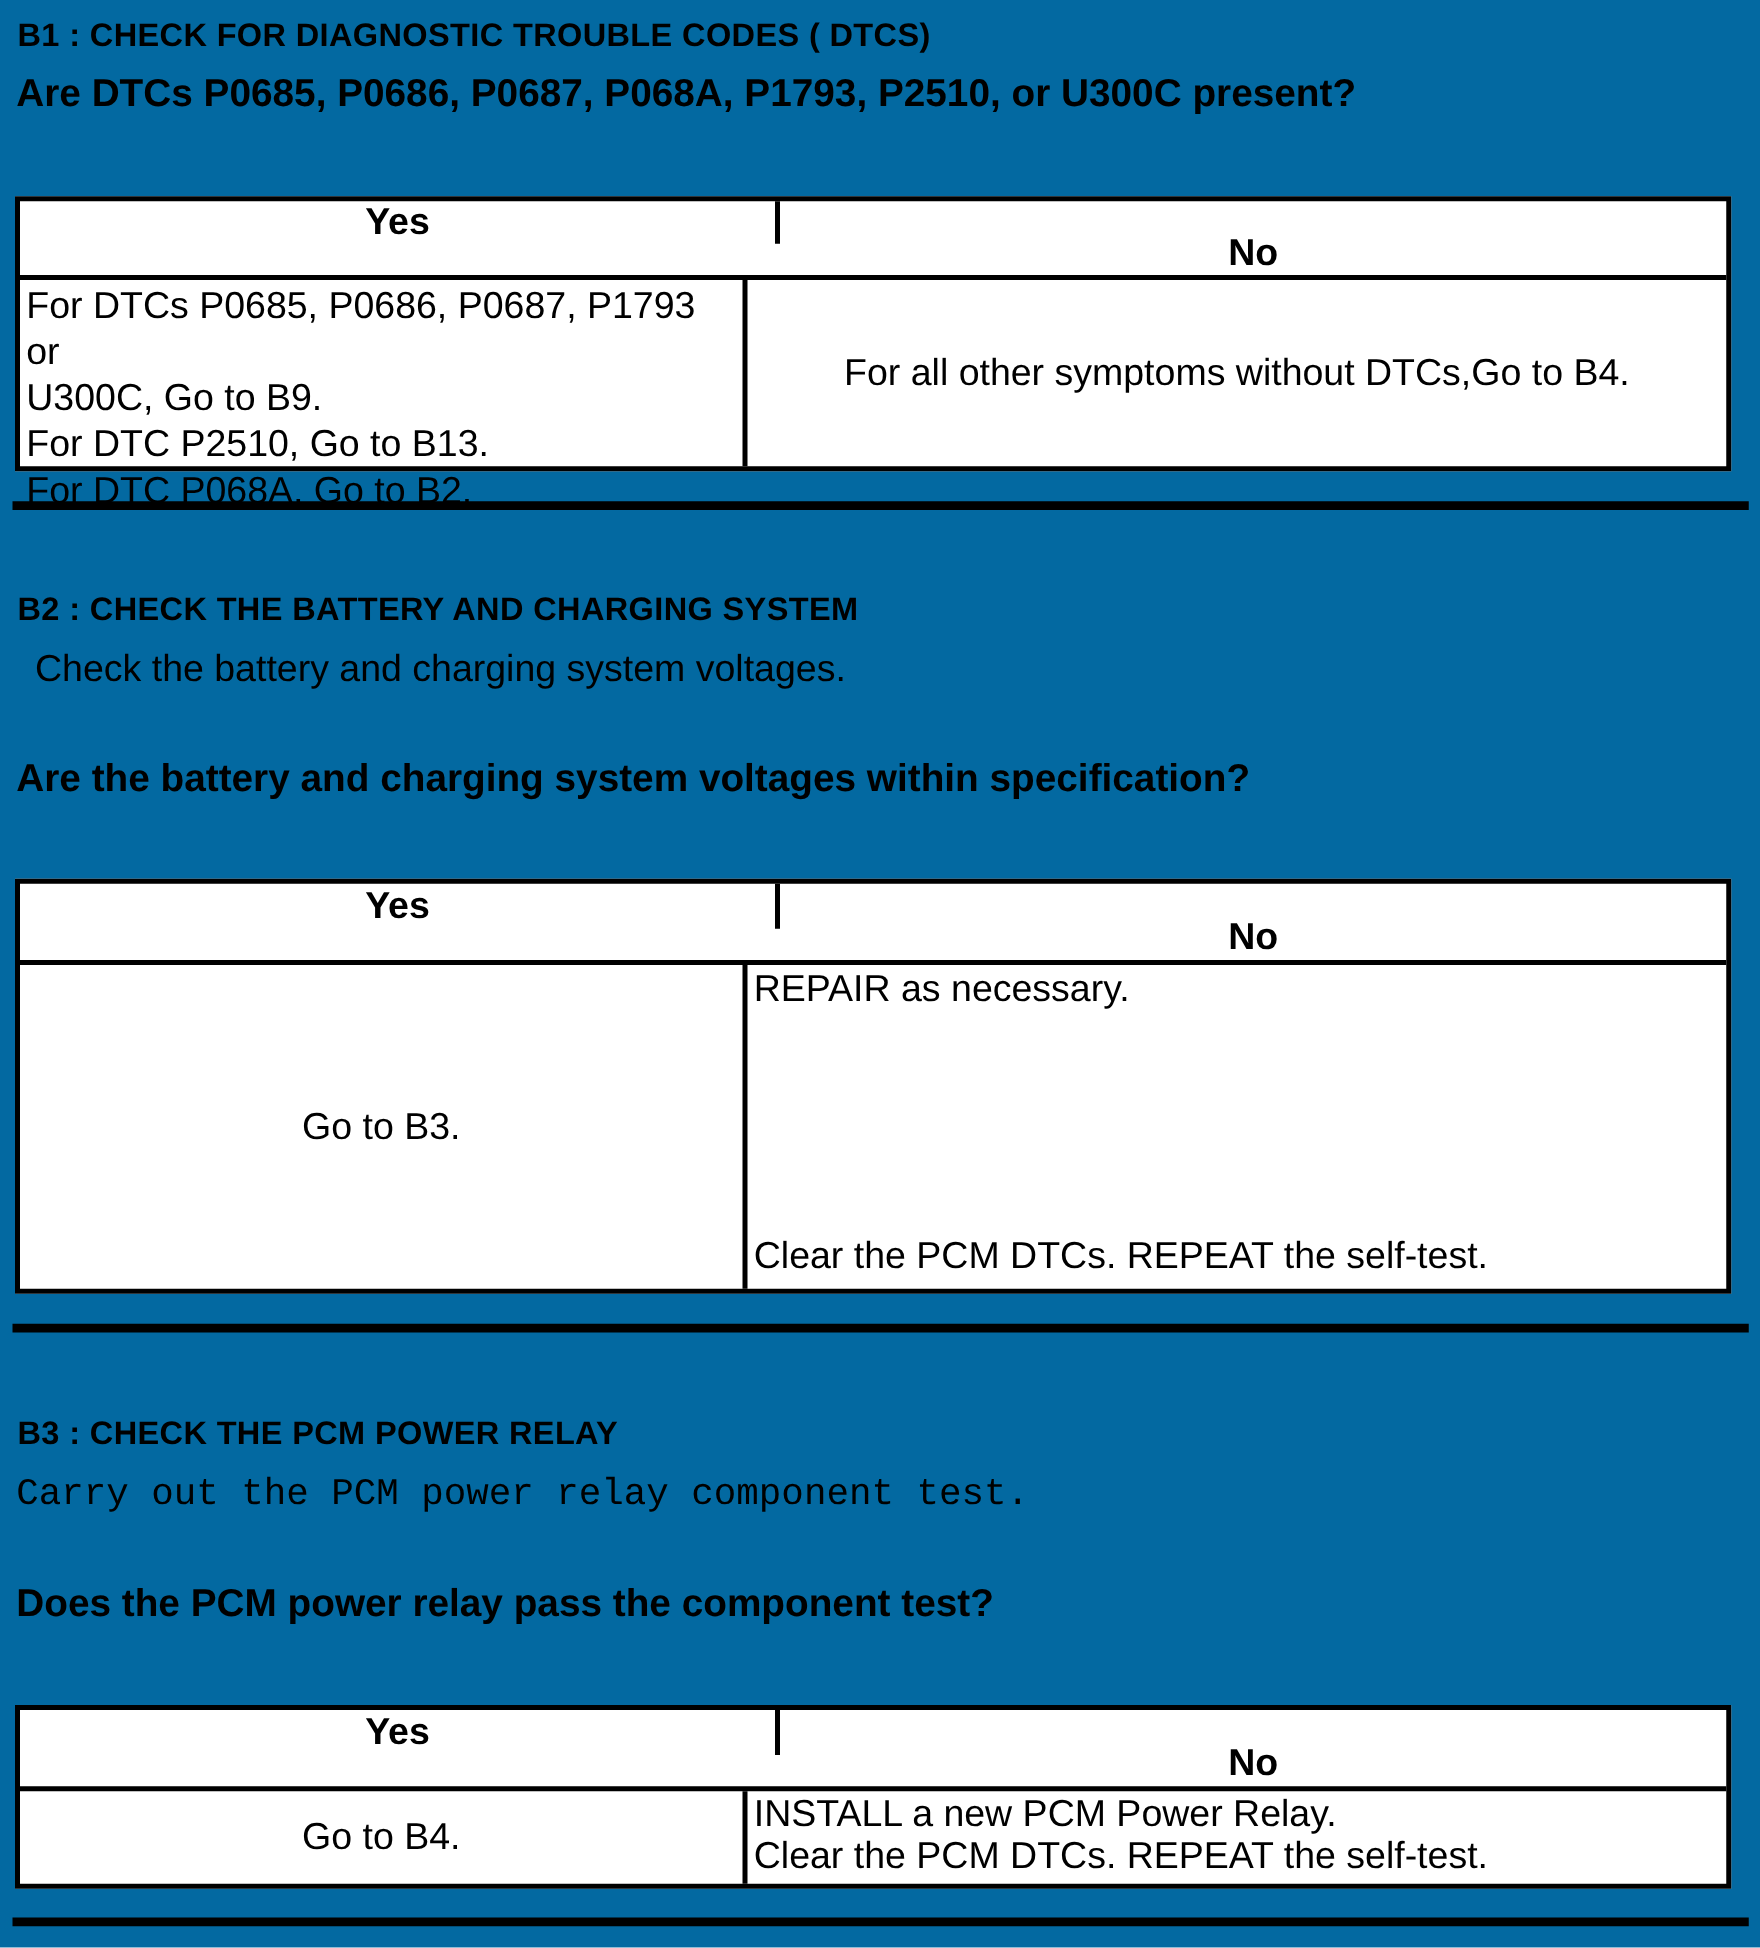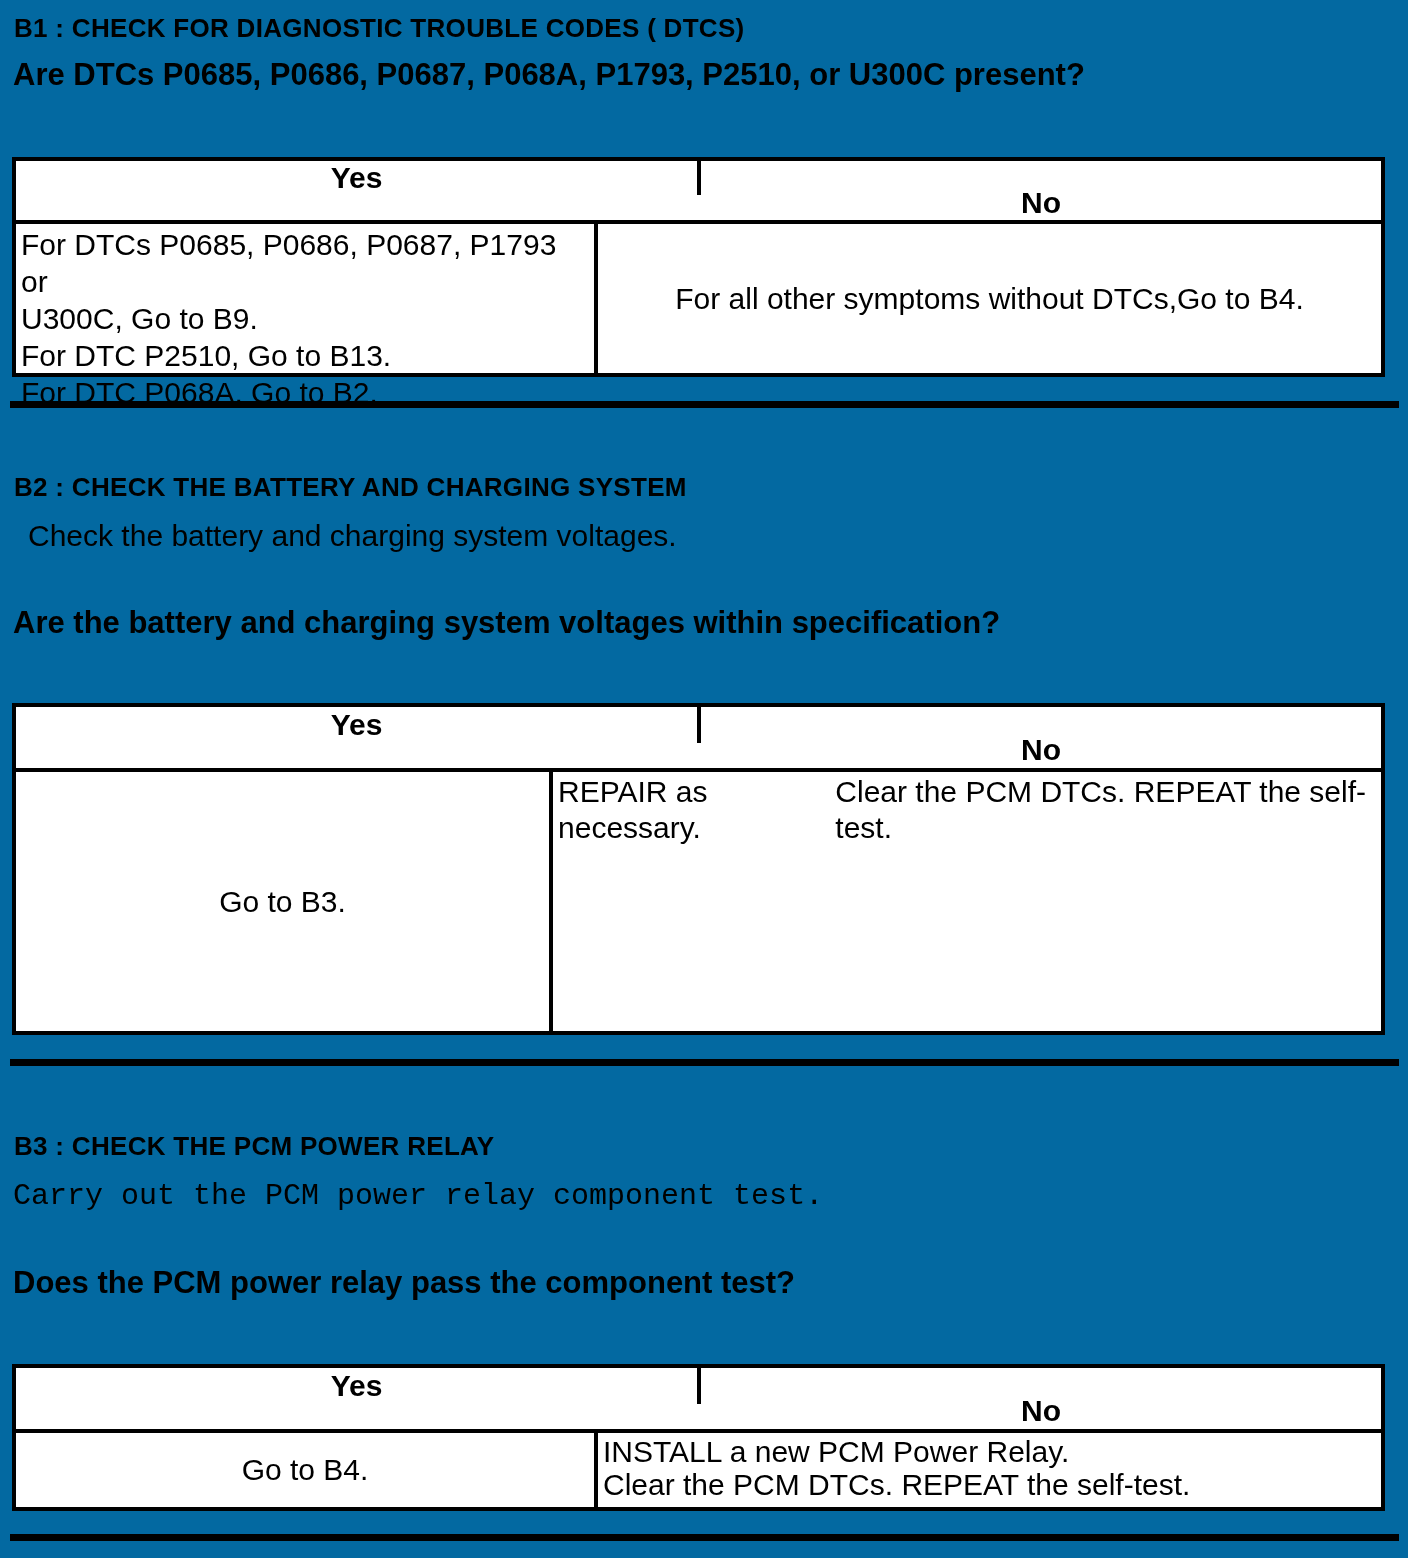--- a/index.html
+++ b/index.html
@@ -50,42 +50,42 @@
   .thead {
     display: flex;
     border-bottom: 4px solid #000000;
     font-weight: bold;
   }
   .th {
     display: flex;
     align-items: center;
     justify-content: center;
   }
-  .th-yes { width: 685px; border-right: 4px solid #000000; }
+  .th-yes { width: 608px; border-right: 4px solid #000000; }
   .th-no  { flex: 1 1 auto; margin-top: 25px; }
   .tbody { display: flex; align-items: stretch; }
   .td-yes { width: 582px; border-right: 4px solid #000000; }
   .td-no  { flex: 1 1 auto; }
   .h34 .th { height: 34px; }
   .h36 .th { height: 36px; }
   .cell-left {
     padding: 2px 4px 0 5px;
     line-height: 37px;
   }
   .cell-center {
     display: flex;
     flex-direction: row;
     align-items: center;
     justify-content: center;
     text-align: center;
     line-height: 38px;
   }
   .cell-split {
     display: flex;
-    flex-direction: row;
+    flex-direction: column;
     justify-content: space-between;
     padding: 2px 4px 8px 5px;
     line-height: 36px;
   }
   .cell-left-tight {
     padding: 2px 4px 0 5px;
     line-height: 33px;
   }
   .t1-body { height: 149px; }
   .t2-body { height: 259px; }

